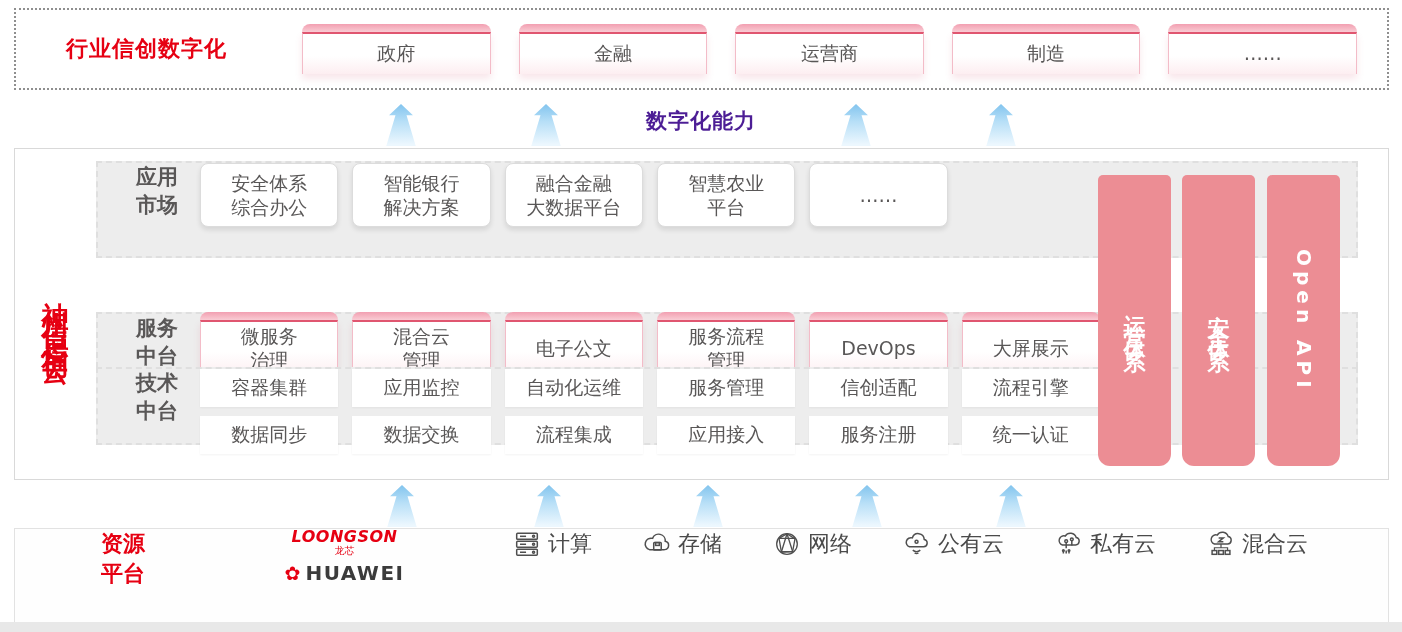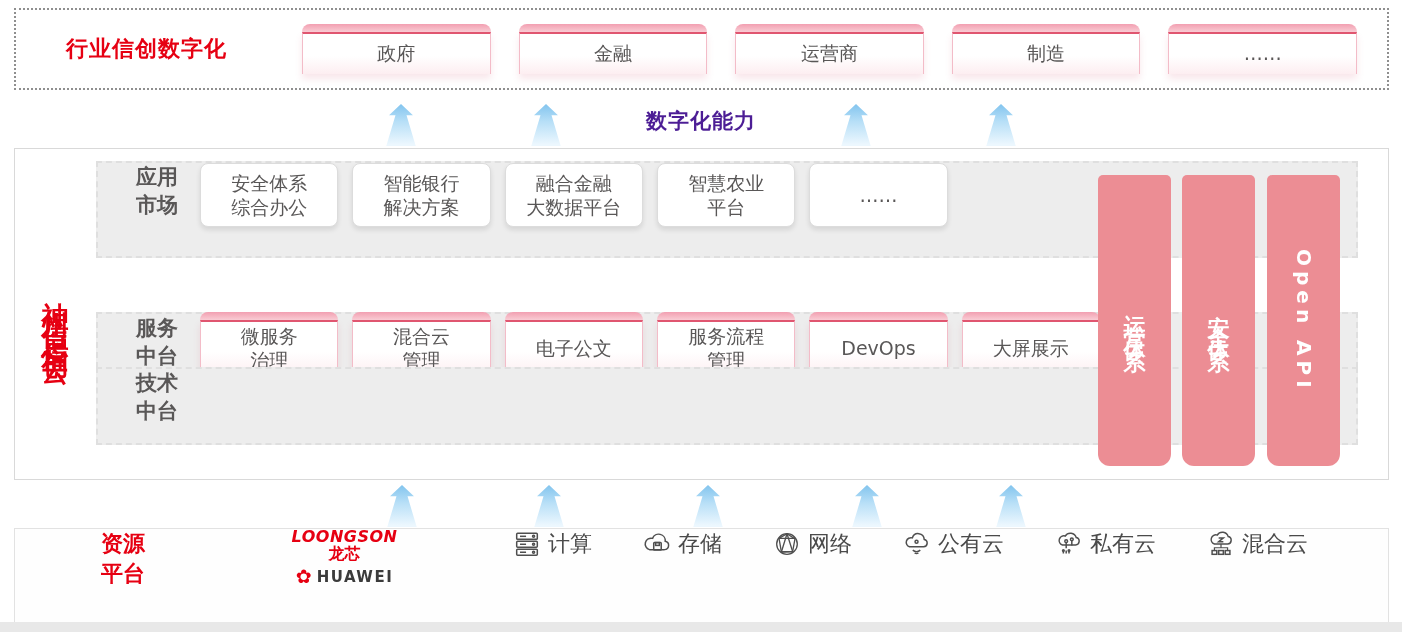--- a/index.html
+++ b/index.html
@@ -73,25 +73,25 @@
 
   
   .resource-section { position:absolute; left:14px; top:528px; width:1375px; height:101px;
     background:#fefefe; border:1px solid #e2e2e2; display:flex; align-items:flex-start; }
   .resource-label { flex:none; margin-left:86px; font-size:22px; font-weight:bold; color:#e60012;
     white-space:pre-line; line-height:1.35; }
   .vendor-block { flex:none; margin-left:92px; width:215px; display:flex; flex-direction:column; align-items:center; gap:2px; }
   .vendor-row { display:flex; align-items:flex-start; gap:12px; }
   .vendor-loongson { display:flex; flex-direction:column; align-items:center; line-height:1; }
   .loongson-en { font-size:16px; font-weight:bold; font-style:italic; color:#e60012; letter-spacing:0.5px; }
-  .loongson-cn { font-size:16px; font-weight:bold; color:#e60012; margin-top:1px; }
+  .loongson-cn { font-size:10px; font-weight:normal; color:#e60012; margin-top:1px; }
   .phytium { font-size:16px; font-weight:bold; color:#e60012; margin-top:3px; }
   .huawei-row { display:flex; align-items:center; gap:5px; margin-top:3px; }
   .huawei-flower { color:#e60012; font-size:19px; line-height:1; }
-  .huawei-text { font-size:15px; font-weight:bold; color:#3b3b3b; letter-spacing:1.5px; }
+  .huawei-text { font-size:20px; font-weight:bold; color:#3b3b3b; letter-spacing:1.5px; }
   .resource-items { flex:1; display:flex; justify-content:space-evenly; align-items:center; margin:0 30px 0 10px; }
   .res-item { display:flex; align-items:center; gap:6px; font-size:22px; color:#4a4a4a; }
   .res-item svg { display:block; }
 
   .bottom-strip { position:absolute; left:0; right:0; bottom:0; height:10px; background:#e8e8e8; }
 </style>
 </head>
 <body>
 
 <div id="app">
@@ -146,20 +146,34 @@
         <div class="cap-box svc-box">服务流程
 管理</div>
         <div class="cap-box svc-box">DevOps</div>
         <div class="cap-box svc-box">大屏展示</div>
       </div>
     </div>
 
     <div class="band band-tech">
       <div class="row-label">技术
 中台</div>
+      <div class="tech-grid">
+        <div class="tech-box">容器集群</div>
+        <div class="tech-box">应用监控</div>
+        <div class="tech-box">自动化运维</div>
+        <div class="tech-box">服务管理</div>
+        <div class="tech-box">信创适配</div>
+        <div class="tech-box">流程引擎</div>
+        <div class="tech-box">数据同步</div>
+        <div class="tech-box">数据交换</div>
+        <div class="tech-box">流程集成</div>
+        <div class="tech-box">应用接入</div>
+        <div class="tech-box">服务注册</div>
+        <div class="tech-box">统一认证</div>
+      </div>
     </div>
 
     <div class="pillar pillar-1">
       <span class="pillar-cn">运营体系</span>
     </div>
     <div class="pillar pillar-2">
       <span class="pillar-cn">安全体系</span>
     </div>
     <div class="pillar pillar-3">
       <span class="pillar-en">Open API</span>

